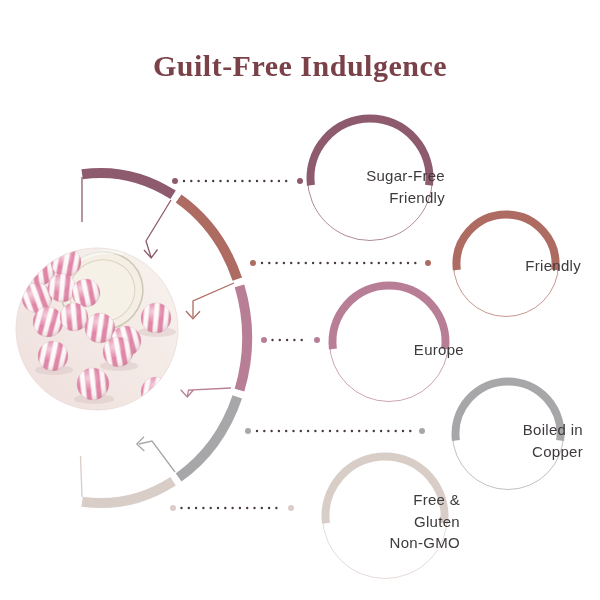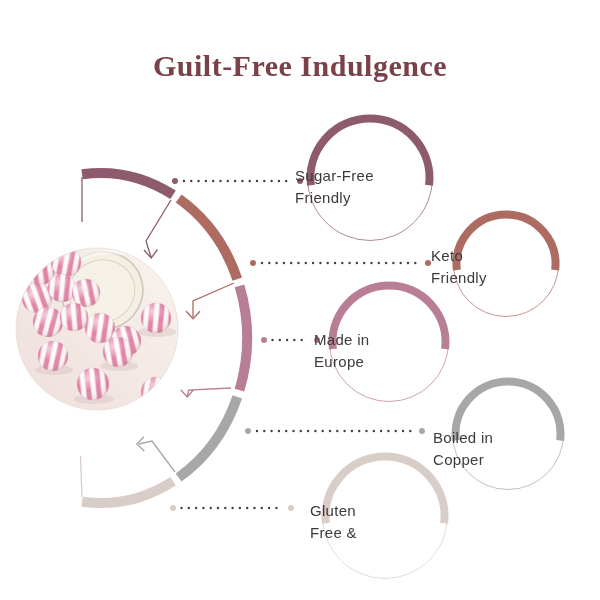--- a/index.html
+++ b/index.html
@@ -20,21 +20,21 @@
   .hook{fill:none;stroke-width:1.3;stroke-linejoin:miter;}
 
   
   .dotline{fill:none;stroke:#473b41;stroke-width:2.4;stroke-dasharray:0 7.3;stroke-linecap:round;}
 
   
   .badge-outline{fill:#ffffff;stroke-width:1;stroke-opacity:.7;}
   .badge-arc{fill:none;stroke-width:8;stroke-linecap:butt;}
   .badge-label{
     position:absolute;transform:translate(-50%,-50%);
-    width:150px;text-align:left;color:#3d393c;
+    width:150px;text-align:right;color:#3d393c;
     font-size:15px;line-height:21.5px;letter-spacing:.3px;font-weight:500;
   }
   .badge-label span{display:block;}
 
   
   .ball-stripes{fill:url(#stripePat);}
   .ball-shade{fill:url(#ballShade);stroke:#d9a4b6;stroke-opacity:.3;stroke-width:.8;}
   .ball-shadow{fill:#d8c0c0;opacity:.45;}
   .photo-rim{fill:none;stroke:#e3d3cf;stroke-opacity:.65;stroke-width:1;}
 </style>
@@ -204,29 +204,28 @@
       <circle class="badge-outline" cx="385" cy="516" r="62.5" stroke="#d9cdc8"></circle>
       <path class="badge-arc" d="M 325.94 523.25 A 59.5 59.5 0 1 1 444.06 523.25" stroke="#d9cdc8"></path>
     </g>
   </svg>
 
   <div class="badge-label" style="left:370px;top:186px;">
     <span>Sugar-Free</span>
     <span>Friendly</span>
   </div>
   <div class="badge-label" style="left:506px;top:266px;">
-    <span>Keto</span>
     <span>Friendly</span>
   </div>
   <div class="badge-label" style="left:389px;top:350px;">
-    <span>Made in</span>
     <span>Europe</span>
   </div>
-  <div class="badge-label" style="left:508px;top:440px;margin-top:8px;">
+  <div class="badge-label" style="left:508px;top:440px;">
     <span>Boiled in</span>
     <span>Copper</span>
   </div>
   <div class="badge-label" style="left:385px;top:521px;">
+    <span>Free &amp;</span>
     <span>Gluten</span>
-    <span>Free &amp;</span>
+    <span>Non-GMO</span>
   </div>
 
 </div>
 
 </body></html>

